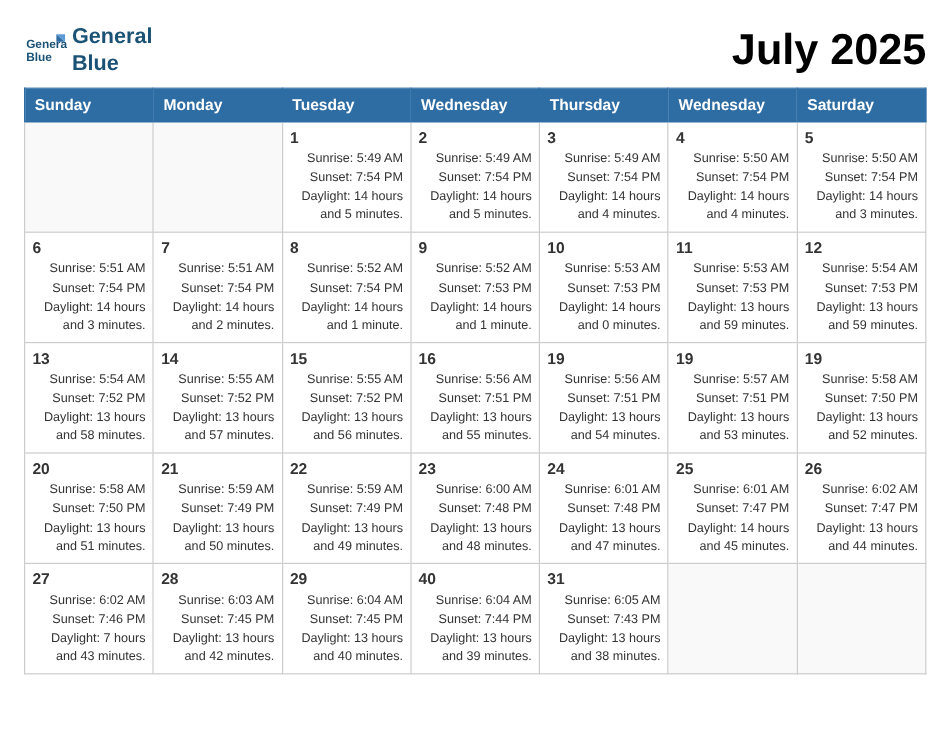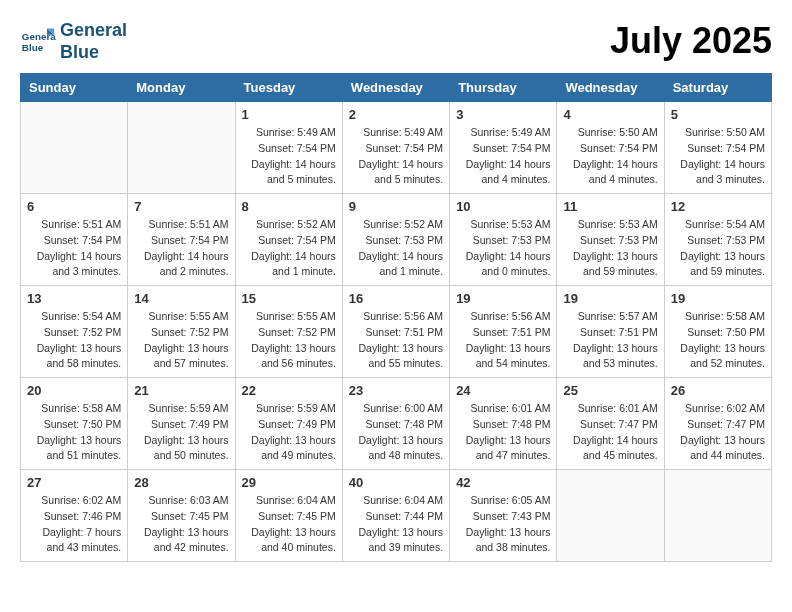--- a/index.html
+++ b/index.html
@@ -365,21 +365,21 @@
         </td>
         <td>
           <span class="day-number">40</span>
           <div class="day-info">
             <div>Sunrise: 6:04 AM</div>
             <div>Sunset: 7:44 PM</div>
             <div>Daylight: 13 hours and 39 minutes.</div>
           </div>
         </td>
         <td>
-          <span class="day-number">42</span>
+          <span class="day-number">31</span>
           <div class="day-info">
             <div>Sunrise: 6:05 AM</div>
             <div>Sunset: 7:43 PM</div>
             <div>Daylight: 13 hours and 38 minutes.</div>
           </div>
         </td>
         <td class="empty"></td>
         <td class="empty"></td>
       </tr>
     </tbody>

